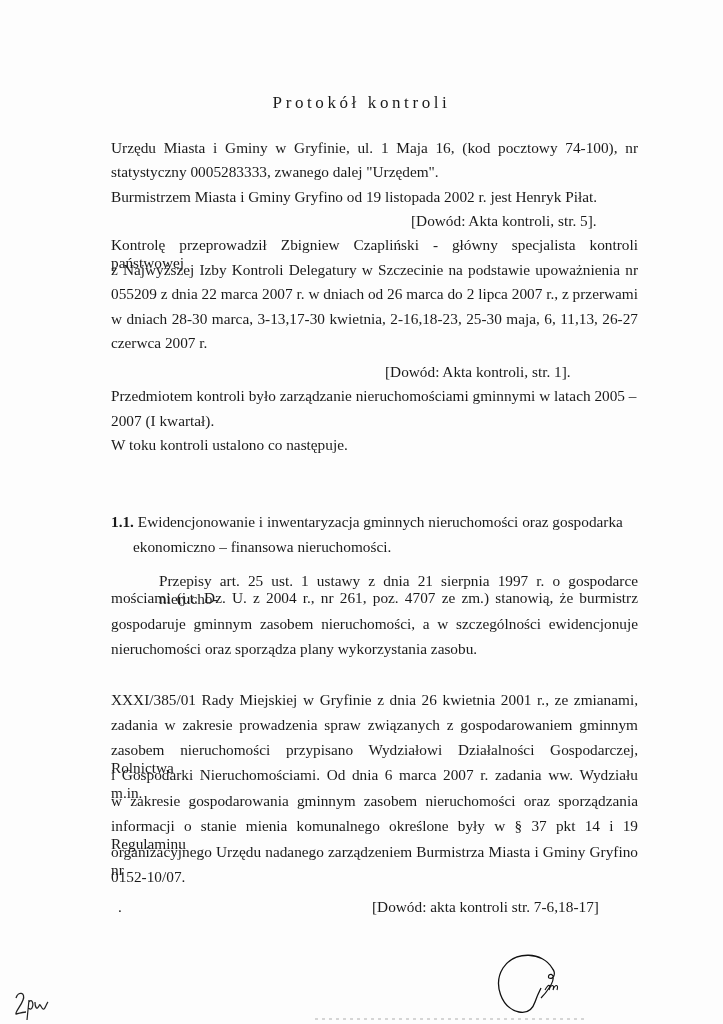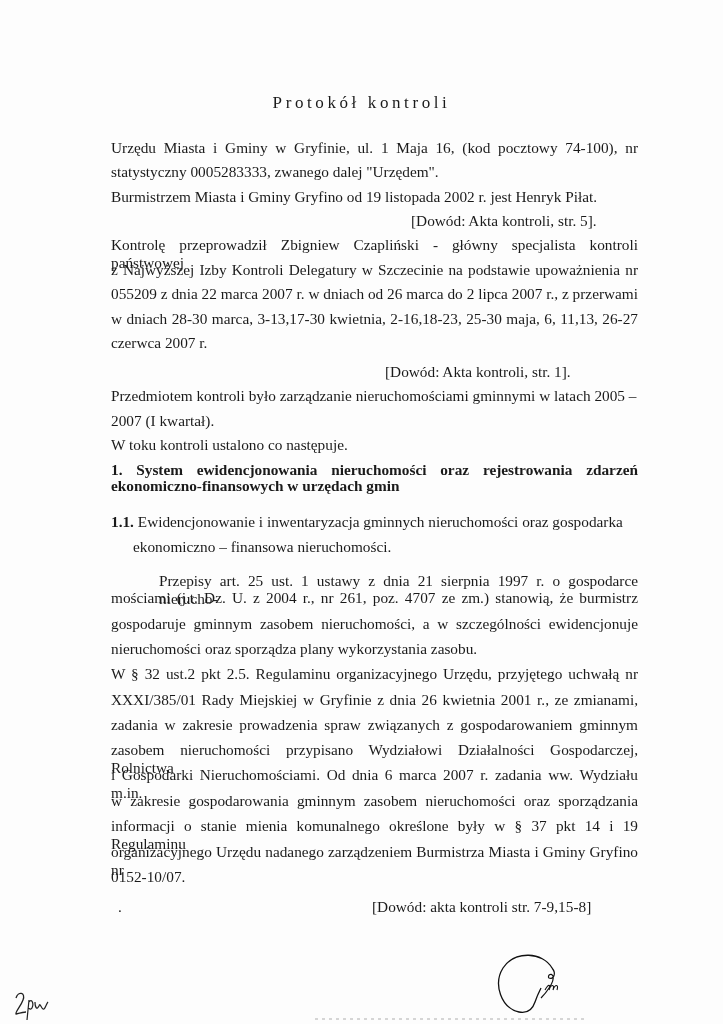--- a/index.html
+++ b/index.html
@@ -32,43 +32,40 @@
   <div class="line" style="top:212px;left:411px">[Dowód: Akta kontroli, str. 5].</div>
   <div class="line just" style="top:236px">Kontrolę przeprowadził Zbigniew Czapliński - główny specjalista kontroli państwowej</div>
   <div class="line just" style="top:261px">z Najwyższej Izby Kontroli Delegatury w Szczecinie na podstawie upoważnienia nr</div>
   <div class="line just" style="top:285px">055209 z dnia 22 marca 2007 r. w dniach od 26 marca do 2 lipca 2007 r., z przerwami</div>
   <div class="line just" style="top:310px">w dniach 28-30 marca, 3-13,17-30 kwietnia, 2-16,18-23, 25-30 maja, 6, 11,13, 26-27</div>
   <div class="line" style="top:334px">czerwca 2007 r.</div>
   <div class="line" style="top:363px;left:385px">[Dowód: Akta kontroli, str. 1].</div>
   <div class="line" style="top:387px">Przedmiotem kontroli było zarządzanie nieruchomościami gminnymi w latach 2005 –</div>
   <div class="line" style="top:412px">2007 (I kwartał).</div>
   <div class="line" style="top:436px">W toku kontroli ustalono co następuje.</div>
-  <div class="line just bold" style="top:461px">1. System ewidencjonowania nieruchomości oraz rejestrowania zdarzeń</div>
-  <div class="line bold" style="top:477px">ekonomiczno-finansowych w urzędach gmin</div>
 
   <div class="line" style="top:513px">
     <span class="bold">1.1.</span>
     <span>Ewidencjonowanie i inwentaryzacja gminnych nieruchomości oraz gospodarka</span>
   </div>
   <div class="line ind1" style="top:538px">ekonomiczno – finansowa nieruchomości.</div>
   <div class="line ind2" style="top:564px;width:479px;text-align:justify;text-align-last:justify;white-space:normal">Przepisy art. 25  ust. 1 ustawy z dnia 21 sierpnia 1997 r. o gospodarce nierucho-</div>
   <div class="line just" style="top:589px">mościami (j.t. Dz. U. z 2004 r., nr 261, poz. 4707 ze zm.) stanowią, że burmistrz</div>
   <div class="line just" style="top:615px">gospodaruje gminnym zasobem nieruchomości, a w szczególności ewidencjonuje</div>
   <div class="line" style="top:640px">nieruchomości oraz sporządza plany wykorzystania zasobu.</div>
-  <div class="line just" style="top:665px">W § 32 ust.2 pkt 2.5. Regulaminu organizacyjnego Urzędu, przyjętego uchwałą nr</div>
   <div class="line just" style="top:691px">XXXI/385/01 Rady Miejskiej w Gryfinie z dnia 26 kwietnia 2001 r., ze zmianami,</div>
   <div class="line just" style="top:716px">zadania w zakresie prowadzenia spraw związanych z gospodarowaniem gminnym</div>
   <div class="line just" style="top:741px">zasobem nieruchomości przypisano Wydziałowi Działalności  Gospodarczej, Rolnictwa</div>
   <div class="line just" style="top:766px">i Gospodarki Nieruchomościami. Od dnia 6 marca 2007 r. zadania ww. Wydziału m.in.</div>
   <div class="line just" style="top:792px">w zakresie gospodarowania gminnym zasobem nieruchomości oraz sporządzania</div>
   <div class="line just" style="top:817px">informacji o stanie mienia komunalnego określone były w § 37 pkt 14 i 19 Regulaminu</div>
   <div class="line just" style="top:843px">organizacyjnego Urzędu nadanego zarządzeniem Burmistrza Miasta i Gminy Gryfino nr</div>
   <div class="line" style="top:868px">0152-10/07.</div>
   <div class="line" style="top:898px;left:118px">.</div>
-  <div class="line" style="top:898px;left:372px">[Dowód: akta kontroli str. 7-9,15-8]</div>
+  <div class="line" style="top:898px;left:372px">[Dowód: akta kontroli str. 7-6,18-17]</div>
 
   <svg class="sig" style="left:12px;top:988px" width="50" height="32" viewBox="0 0 50 32">
     <path d="M4 10 C6 3,14 4,11 12 C9 18,3 24,4 26 C8 25,12 24,14 24" fill="none" stroke="#222" stroke-width="1.3"></path>
     <path d="M17 12 L15 32 M17 14 C20 10,22 16,20 20 C19 22,17 21,17 20" fill="none" stroke="#222" stroke-width="1.2"></path>
     <path d="M23 14 C23 20,25 22,27 18 C28 14,29 20,31 21 C33 22,34 16,36 14" fill="none" stroke="#222" stroke-width="1.2"></path>
   </svg>
 
   <svg class="sig" style="left:495px;top:950px" width="80" height="66" viewBox="0 0 80 66">
     <path d="M57 18 C48 2,20 0,8 18 C-2 34,6 58,24 62 C34 64,38 58,40 52 C42 46,44 42,46 38" fill="none" stroke="#111" stroke-width="1.3"></path>
     <path d="M57 18 C62 24,58 30,54 28 C52 26,56 22,58 26 C60 32,50 44,46 48" fill="none" stroke="#111" stroke-width="1.2"></path>

